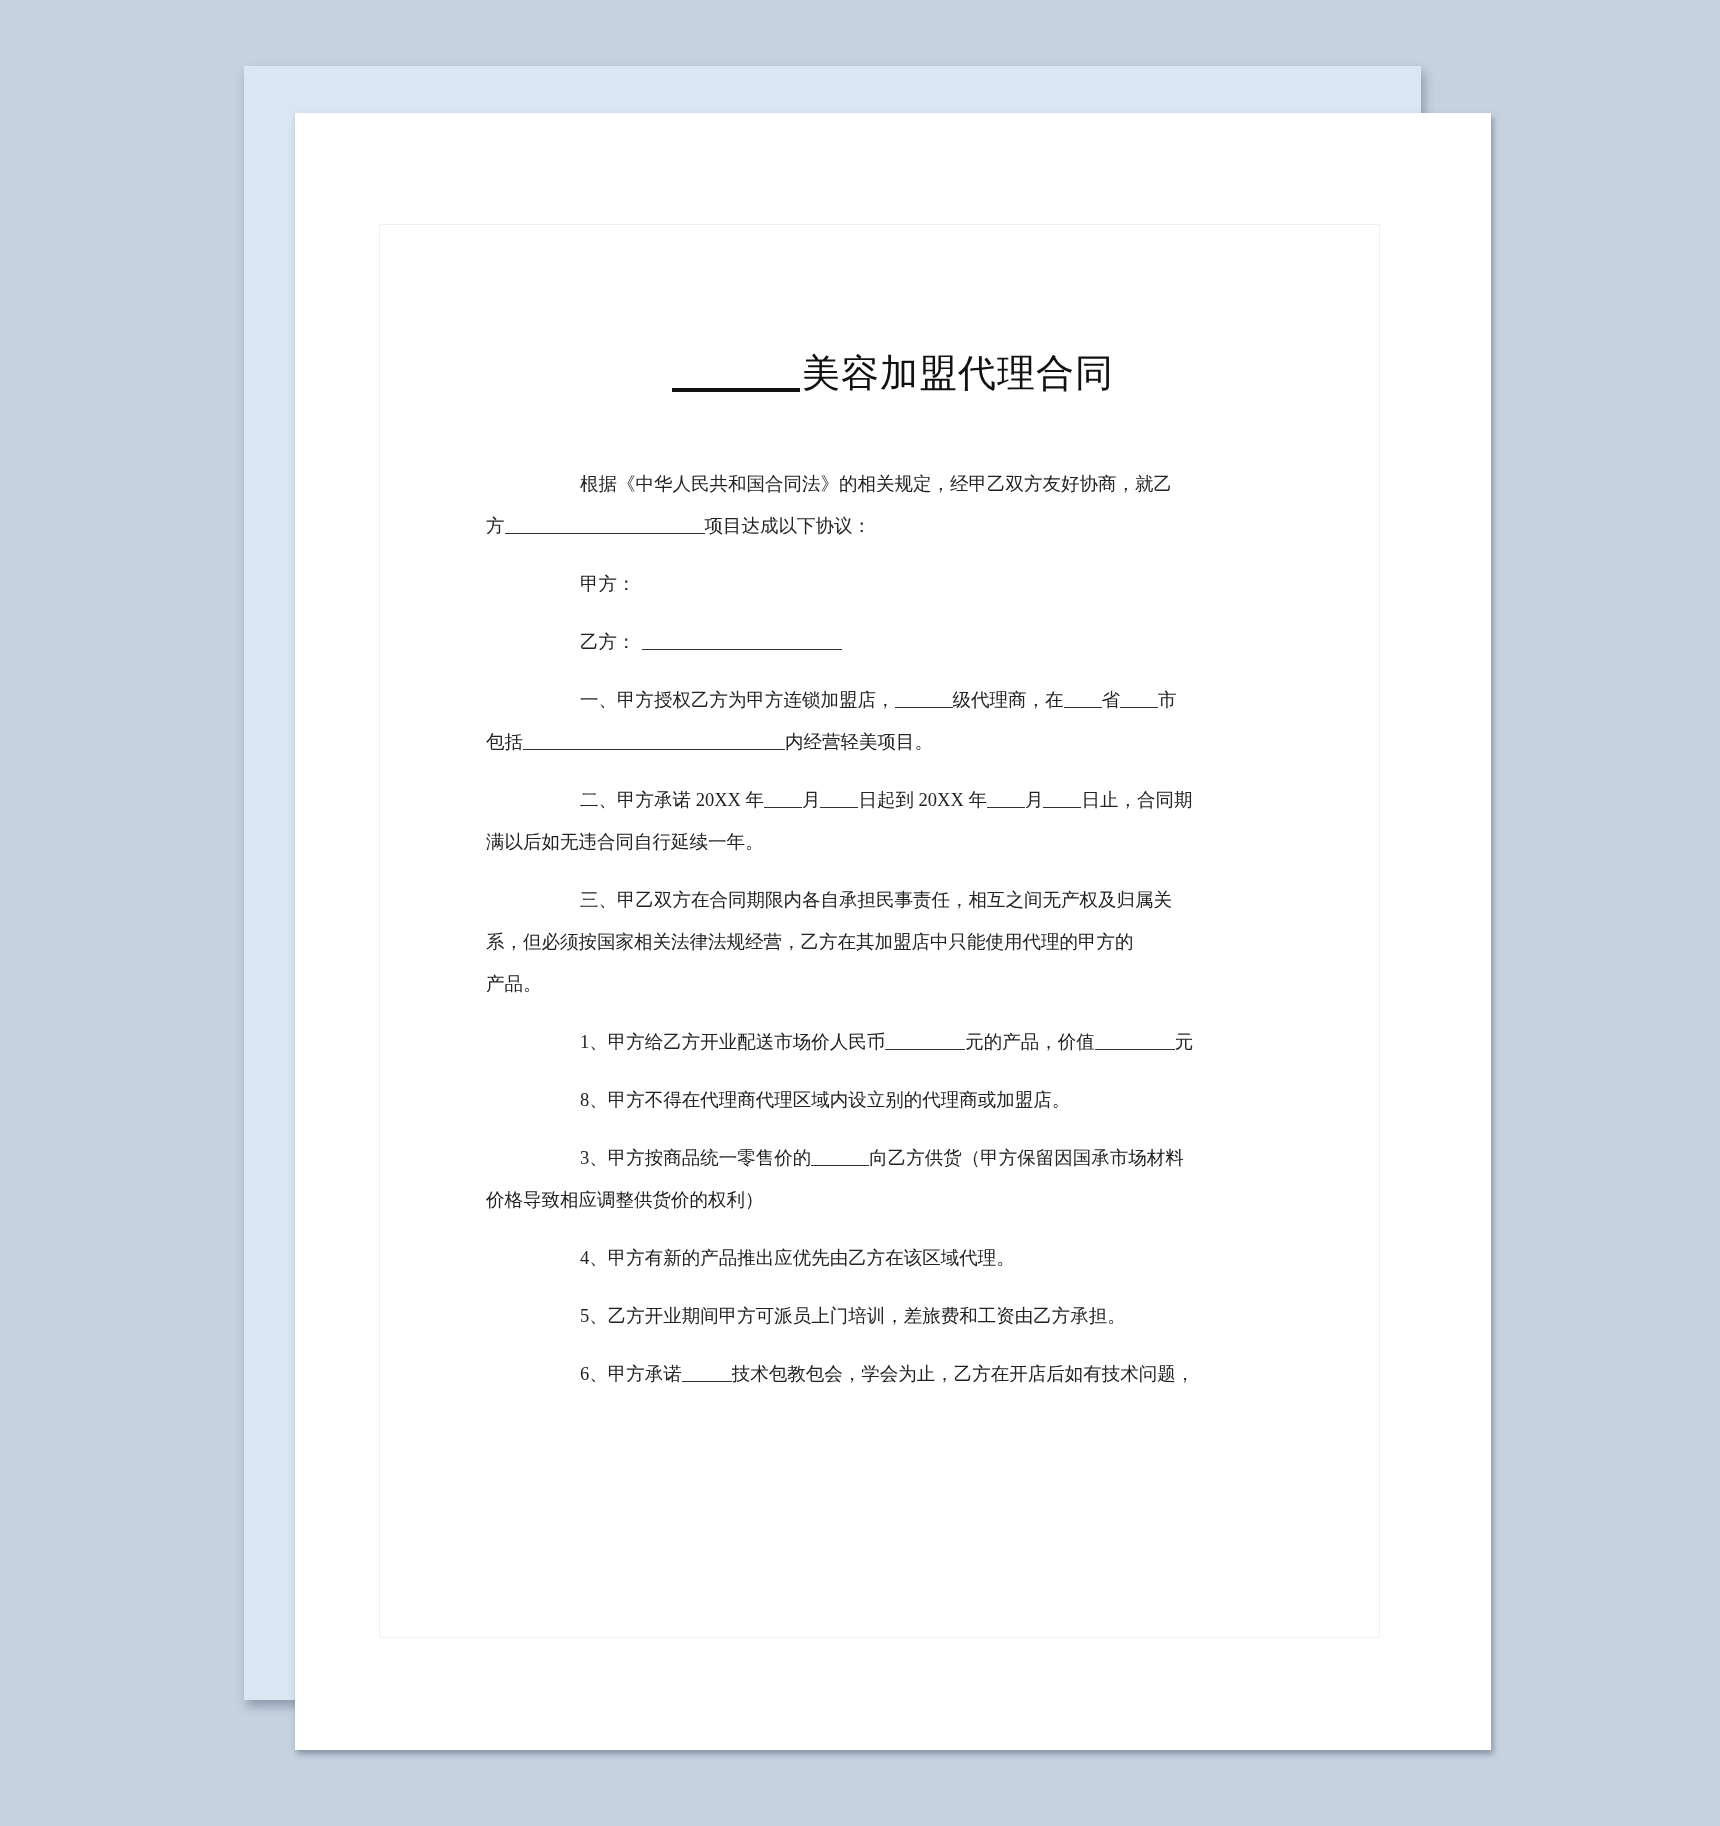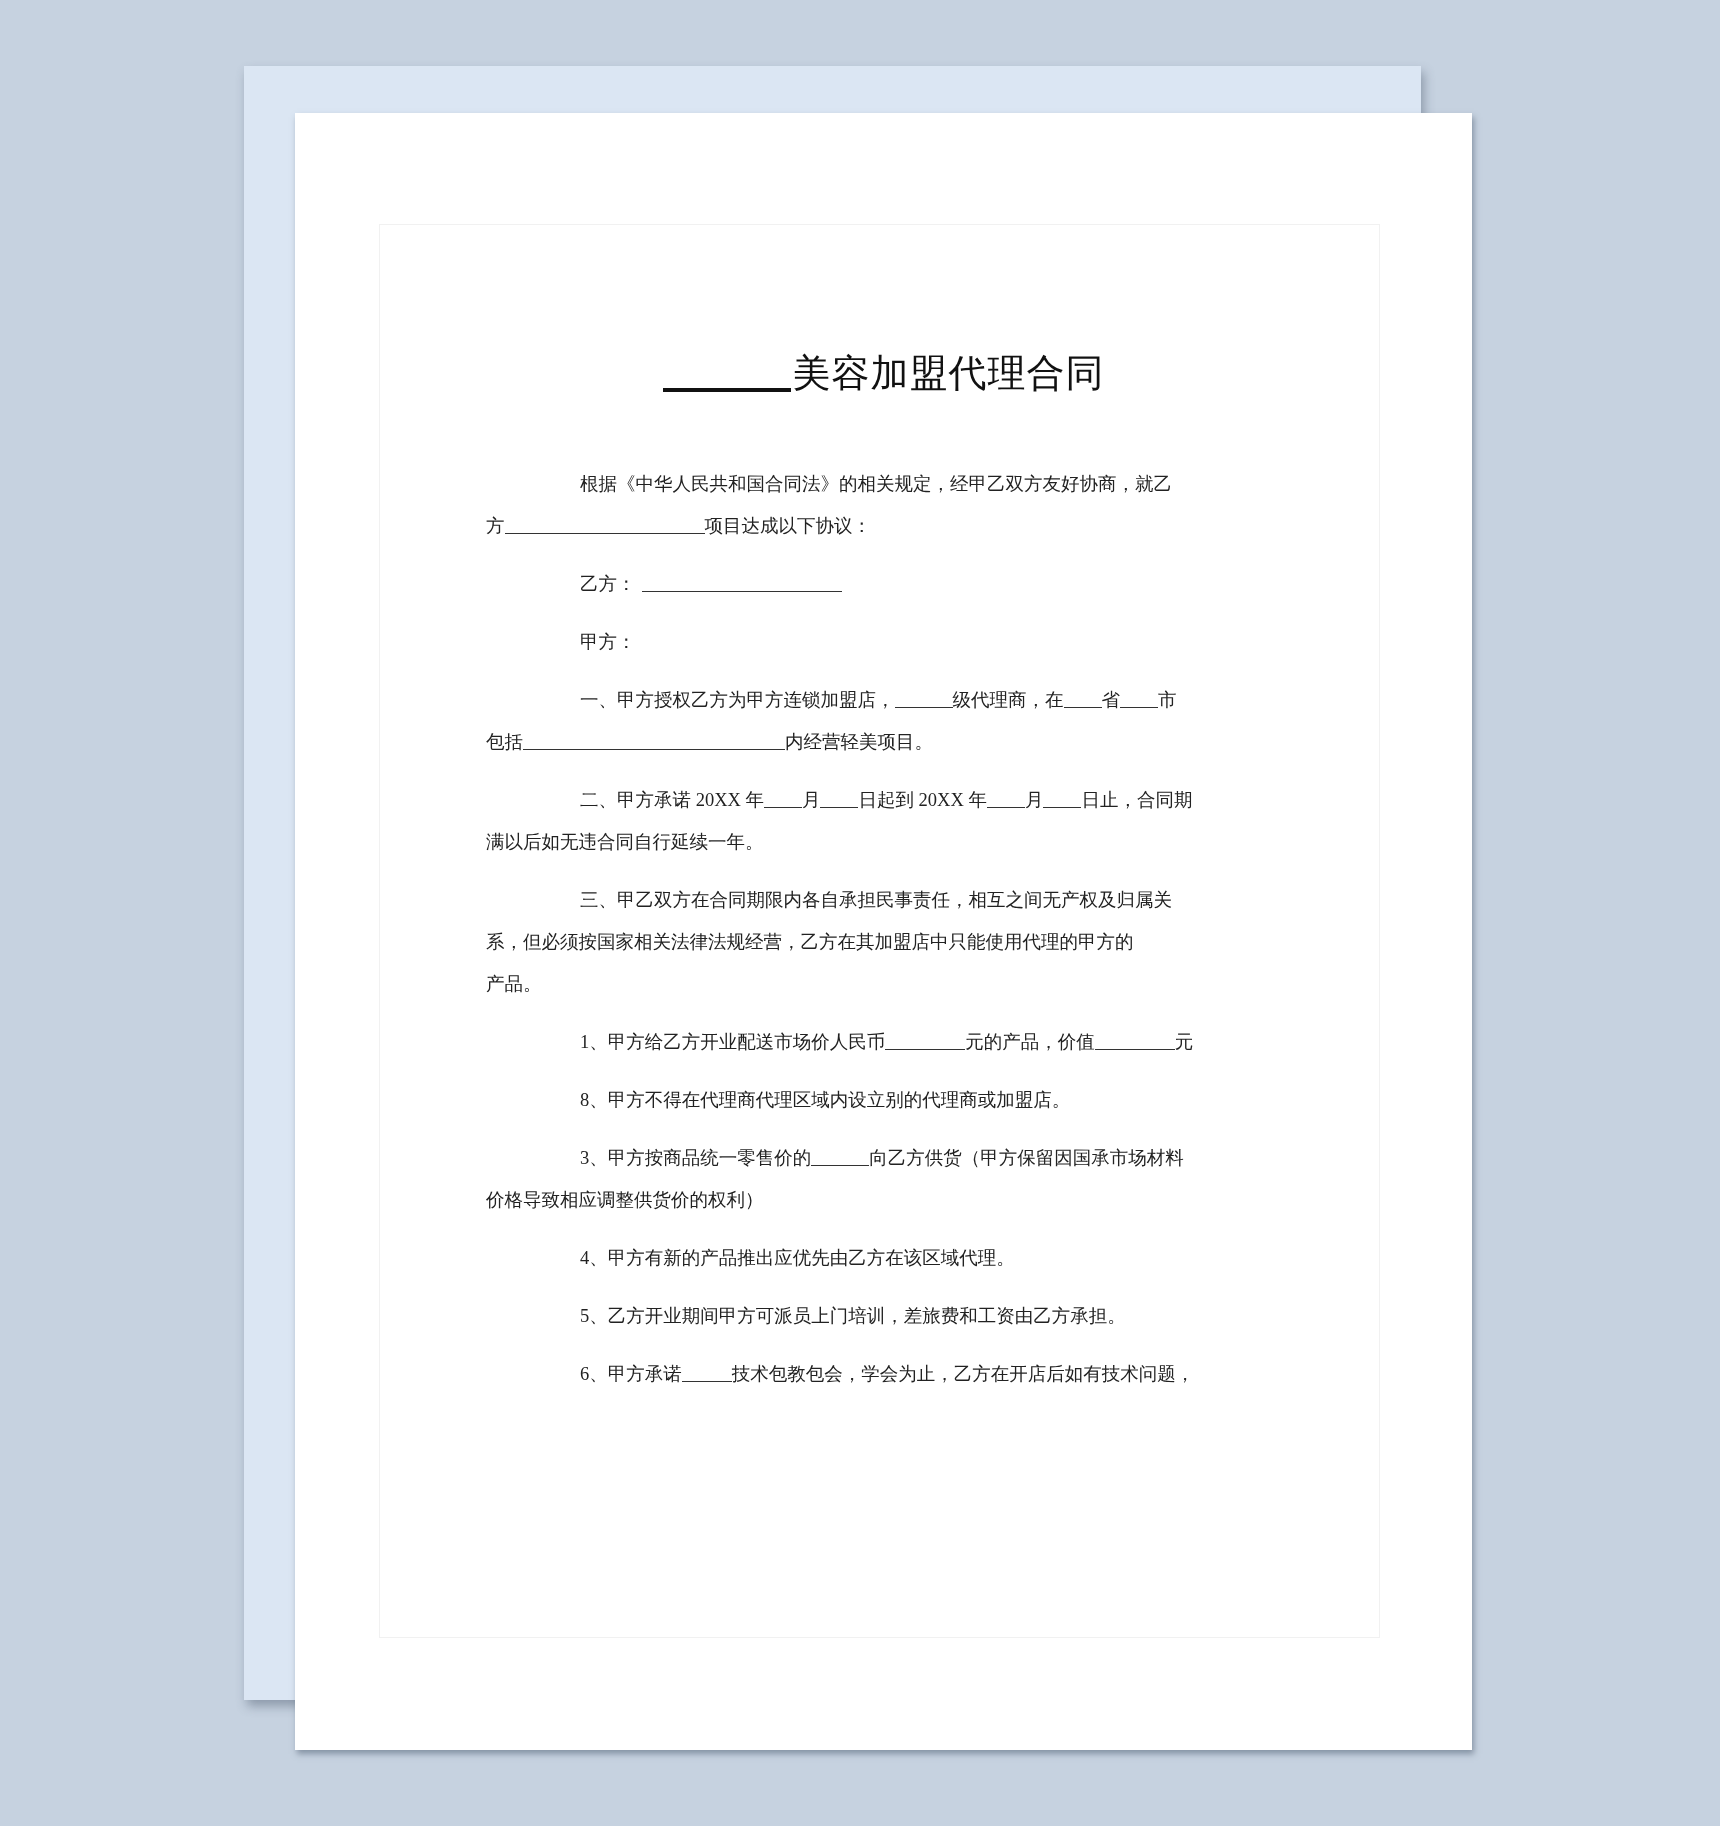--- a/index.html
+++ b/index.html
@@ -11,20 +11,21 @@
   }
   .back-page {
     position: absolute; left: 244px; top: 66px; width: 1177px; height: 1634px;
     background: #dbe6f3;
     box-shadow: 3px 6px 10px rgba(70, 85, 105, 0.45);
   }
   .front-page {
     position: absolute; left: 295px; top: 113px; width: 1177px; height: 1637px;
     background: #ffffff;
     box-shadow: 2px 4px 6px rgba(70, 85, 105, 0.5);
+    padding-left: 19px;
   }
   .frame {
     position: absolute; left: 84px; top: 111px; width: 1001px; height: 1414px;
     border: 1px solid #f1f1f1; box-sizing: border-box;
   }
   .title {
     position: absolute; left: 0; right: 0; top: 235px;
     text-align: center; font-size: 38px; color: #111; letter-spacing: 1px;
   }
   .title .blank {
@@ -52,26 +53,26 @@
     <span class="blank"></span><span>美容加盟代理合同</span>
   </div>
 
   <div class="body-text">
 
     <div class="p">
       <span class="line">根据《中华人民共和国合同法》的相关规定，经甲乙双方友好协商，就乙</span>
       <span class="line cont"><span>方</span><span class="u" style="width:200px"></span><span>项目达成以下协议：</span></span>
     </div>
 
+    <div class="p" style="margin-bottom:16px">
+      <span>甲方：</span>
+    </div>
+
     <div class="p">
       <span>乙方：</span><span class="u" style="width:200px;margin-left:6px"></span>
-    </div>
-
-    <div class="p" style="margin-bottom:16px">
-      <span>甲方：</span>
     </div>
 
     <div class="p">
       <span class="line"><span>一、甲方授权乙方为甲方连锁加盟店，</span><span class="u" style="width:58px"></span><span>级代理商，在</span><span class="u" style="width:38px"></span><span>省</span><span class="u" style="width:38px"></span><span>市</span></span>
       <span class="line cont"><span>包括</span><span class="u" style="width:262px"></span><span>内经营轻美项目。</span></span>
     </div>
 
     <div class="p">
       <span class="line"><span>二、甲方承诺 20XX 年</span><span class="u" style="width:38px"></span><span>月</span><span class="u" style="width:38px"></span><span>日起到 20XX 年</span><span class="u" style="width:38px"></span><span>月</span><span class="u" style="width:38px"></span><span>日止，合同期</span></span>
       <span class="line cont">满以后如无违合同自行延续一年。</span>

